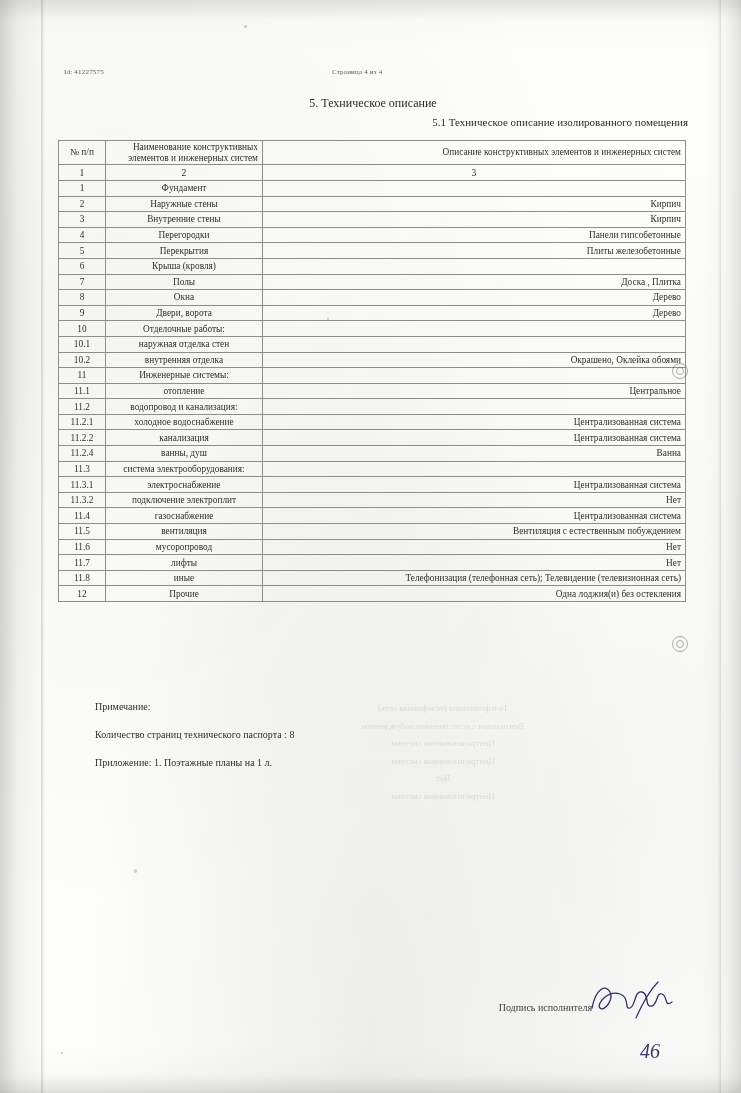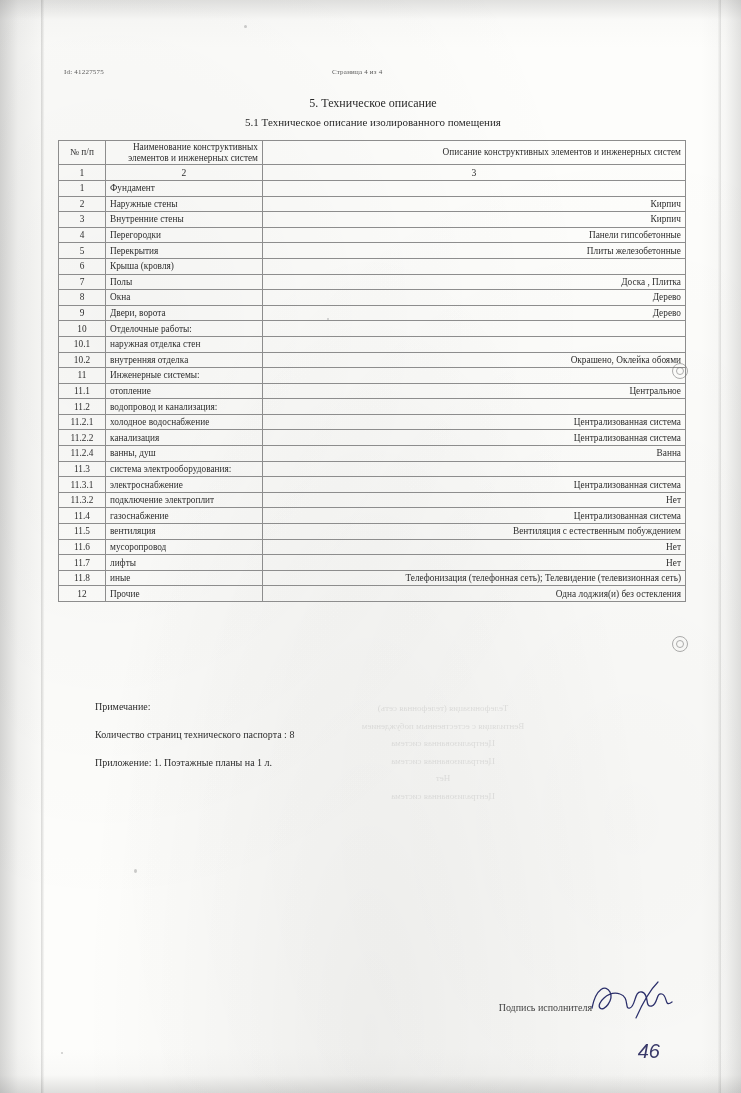--- a/index.html
+++ b/index.html
@@ -71,21 +71,21 @@
     top: 96px;
     width: 100%;
     text-align: center;
     font-size: 12px;
     color: #2a2a2a;
   }
   .title2 {
     position: absolute;
     top: 116px;
     width: 100%;
-    text-align: center;
+    text-align: right;
     font-size: 11px;
     color: #2a2a2a;
   }
 
   table.tbl {
     position: absolute;
     top: 140px;
     left: 0;
     width: 628px;
     border-collapse: collapse;
@@ -93,21 +93,21 @@
     color: #2e2e2e;
     border-radius: 23px;
   }
   table.tbl td, table.tbl th {
     border: 1px solid #8d8d8d;
     padding: 1px 4px;
     vertical-align: middle;
     font-weight: normal;
   }
   .c-num { width: 38px; text-align: center; }
-  .c-name { width: 148px; text-align: left; padding-left: 5px; }
+  .c-name { width: 148px; text-align: center; padding-left: 5px; }
   .c-desc { text-align: right; }
   thead td { text-align: center; line-height: 1.15; padding: 2px 3px; }
   .rowh { height: 15.6px; }
   .hdrow td { font-size: 9.3px; }
   .numrow td { text-align: center; font-size: 9.6px; }
 
   .notes {
     position: absolute;
     left: 30px;
     top: 693px;
@@ -131,21 +131,21 @@
     top: 978px;
     width: 92px;
     height: 44px;
   }
   .pagenum {
     position: absolute;
     right: 28px;
     top: 1040px;
     font-size: 20px;
     color: #3a3a6a;
-    font-family: Liberation Sans, sans-serif;
+    font-family: Liberation Serif, serif;
     font-style: italic;
   }
   .stamp {
     position: absolute;
     width: 14px;
     height: 14px;
     border: 1.4px solid #6a6a6a;
     border-radius: 50%;
     opacity: .55;
   }

